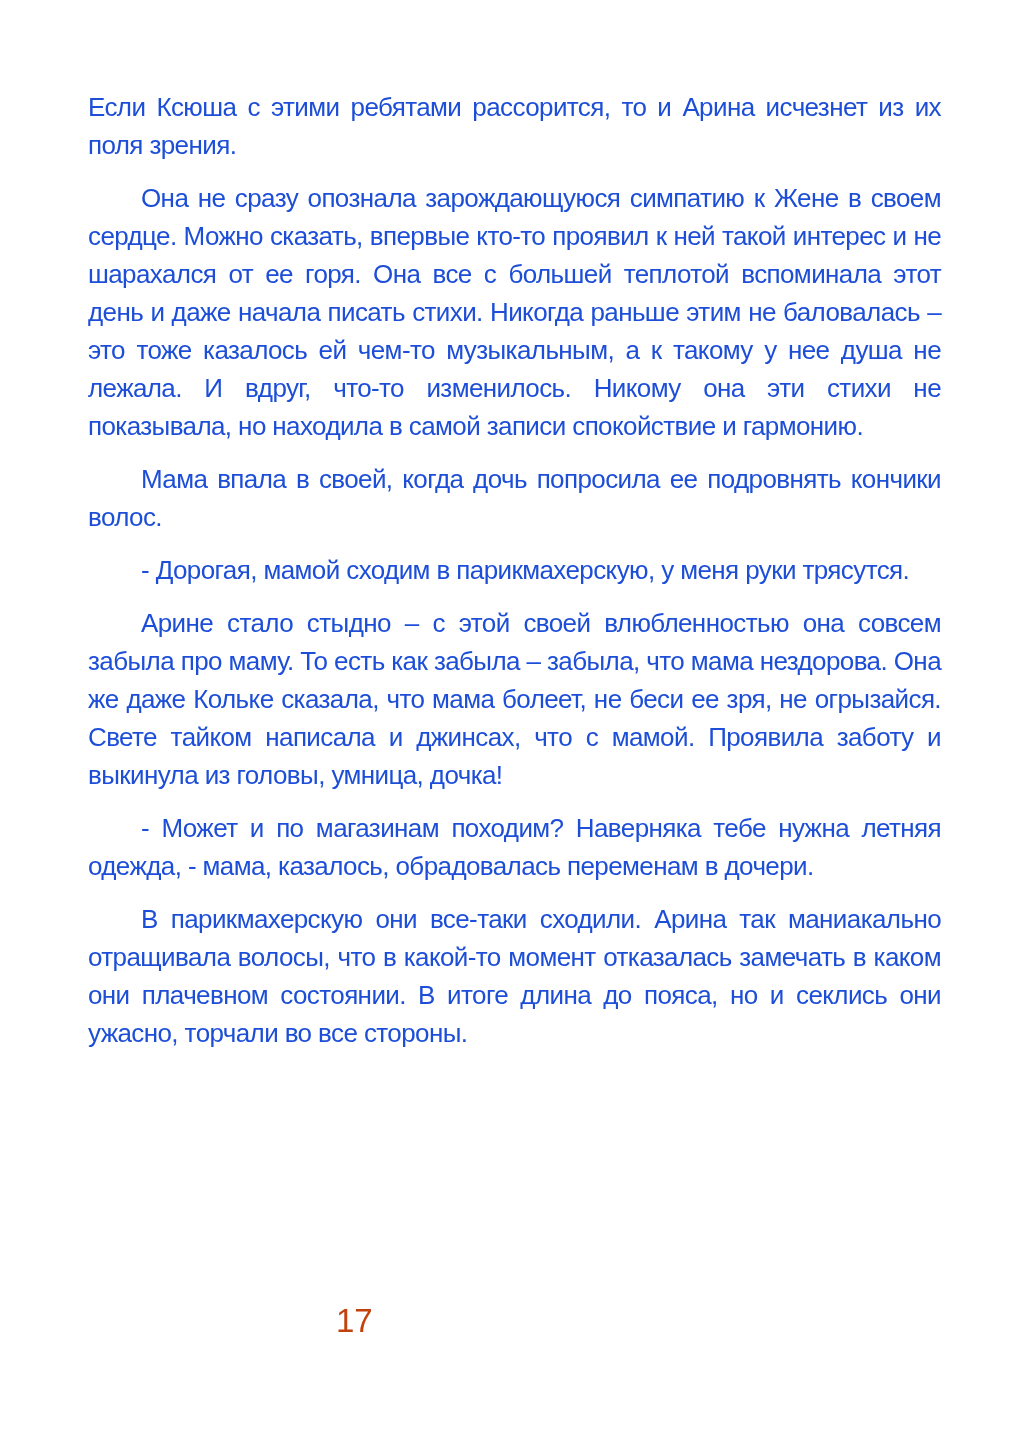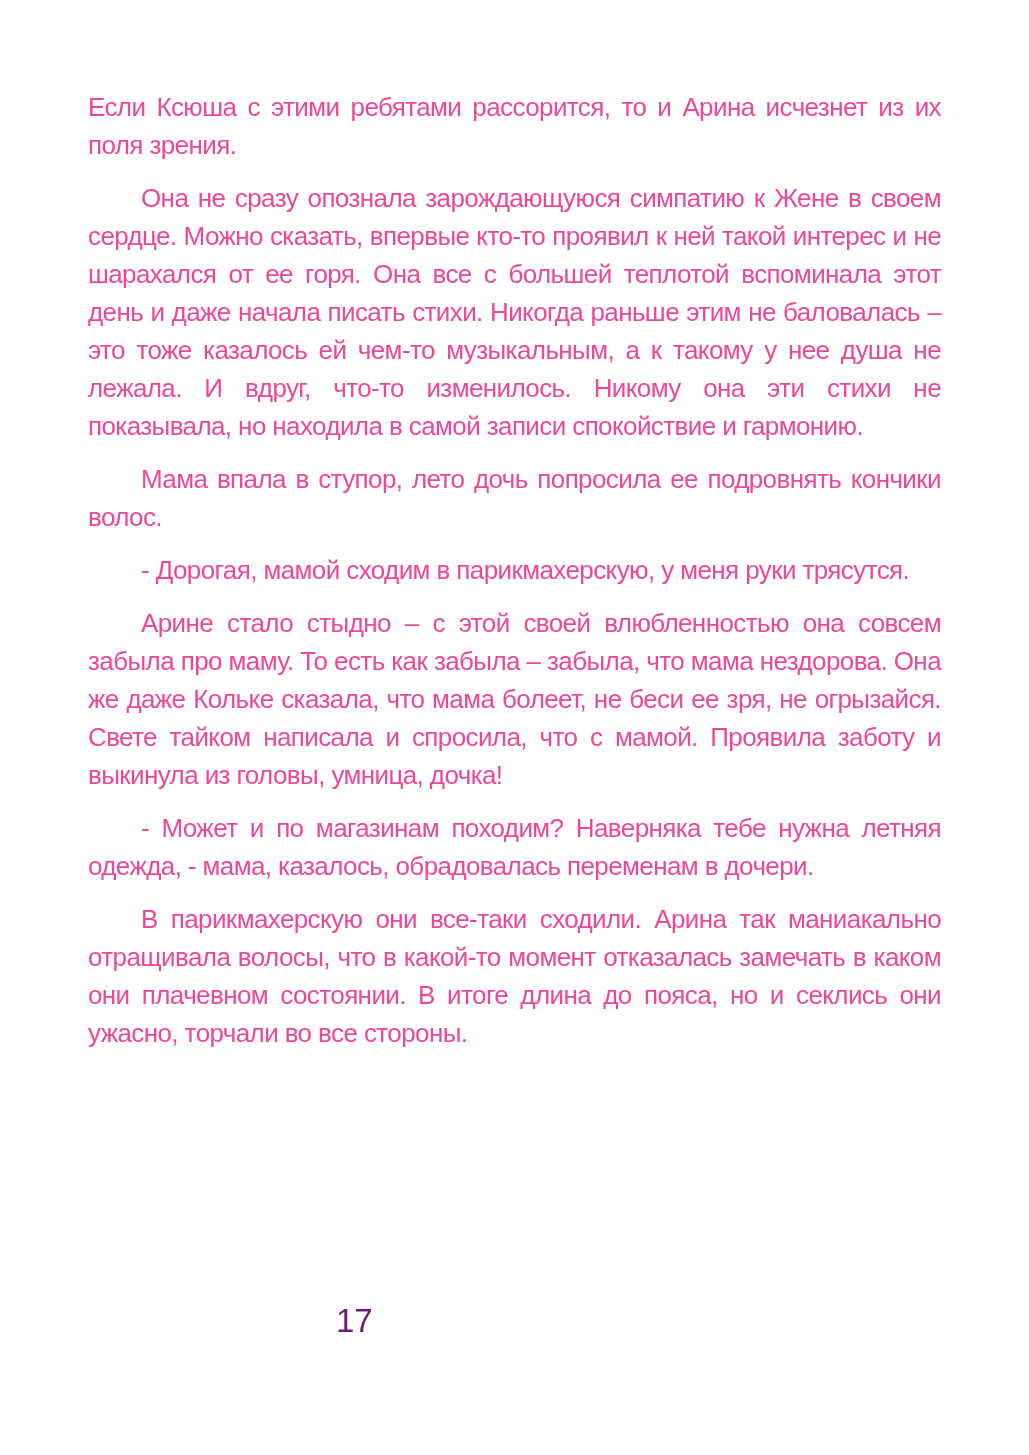--- a/index.html
+++ b/index.html
@@ -29,44 +29,44 @@
     top: 88px;
     width: 853px;
   }
   p.para {
     margin: 0 0 15px 0;
     font-size: 26px;
     line-height: 38px;
     letter-spacing: -0.6px;
     text-align: justify;
     text-indent: 53px;
-    color: #ec4899;
+    color: #1d4ed8;
   }
   p.para.no-indent {
     text-indent: 0;
   }
   p.para:last-child {
     margin-bottom: 16px;
   }
   .page-number {
     position: absolute;
     left: 336px;
     top: 1302px;
     font-size: 33px;
     line-height: 38px;
-    color: #701a75;
+    color: #c2410c;
   }
 </style>
 </head>
 <body>
 
 <div class="page">
   <div class="text-block">
     <p class="para no-indent">Если Ксюша с этими ребятами рассорится, то и Арина исчезнет из их поля зрения.</p>
     <p class="para">Она не сразу опознала зарождающуюся симпатию к Жене в своем сердце. Можно сказать, впервые кто-то проявил к ней такой интерес и не шарахался от ее горя. Она все с большей теплотой вспоминала этот день и даже начала писать стихи. Никогда раньше этим не баловалась – это тоже казалось ей чем-то музыкальным, а к такому у нее душа не лежала. И вдруг, что-то изменилось. Никому она эти стихи не показывала, но находила в самой записи спокойствие и гармонию.</p>
-    <p class="para">Мама впала в ступор, лето дочь попросила ее подровнять кончики волос.</p>
+    <p class="para">Мама впала в своей, когда дочь попросила ее подровнять кончики волос.</p>
     <p class="para">- Дорогая, мамой сходим в парикмахерскую, у меня руки трясутся.</p>
-    <p class="para">Арине стало стыдно – с этой своей влюбленностью она совсем забыла про маму. То есть как забыла – забыла, что мама нездорова. Она же даже Кольке сказала, что мама болеет, не беси ее зря, не огрызайся. Свете тайком написала и спросила, что с мамой. Проявила заботу и выкинула из головы, умница, дочка!</p>
+    <p class="para">Арине стало стыдно – с этой своей влюбленностью она совсем забыла про маму. То есть как забыла – забыла, что мама нездорова. Она же даже Кольке сказала, что мама болеет, не беси ее зря, не огрызайся. Свете тайком написала и джинсах, что с мамой. Проявила заботу и выкинула из головы, умница, дочка!</p>
     <p class="para">- Может и по магазинам походим? Наверняка тебе нужна летняя одежда, - мама, казалось, обрадовалась переменам в дочери.</p>
     <p class="para">В парикмахерскую они все-таки сходили. Арина так маниакально отращивала волосы, что в какой-то момент отказалась замечать в каком они плачевном состоянии. В итоге длина до пояса, но и секлись они ужасно, торчали во все стороны.</p>
   </div>
   <div class="page-number">17</div>
 </div>
 
 </body></html>

